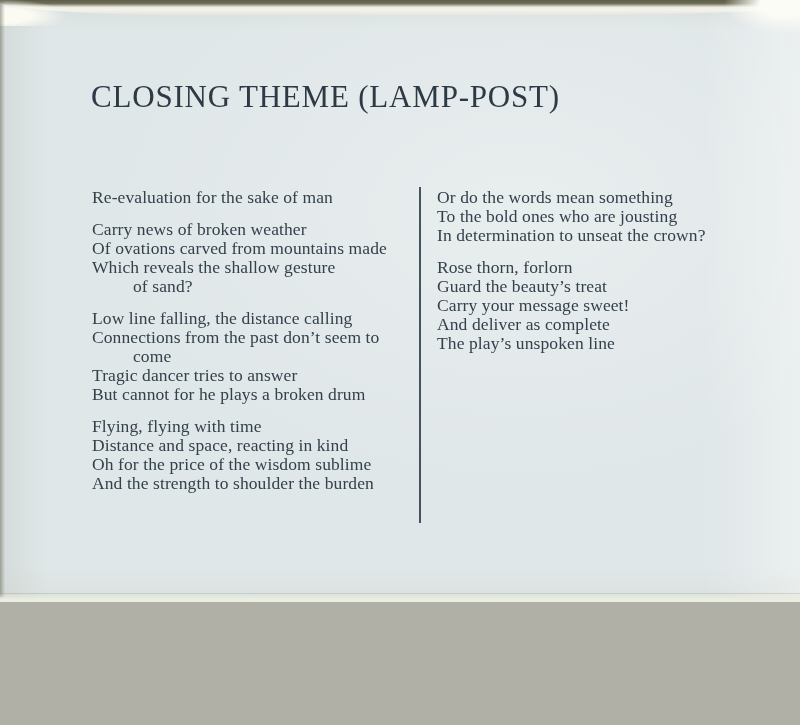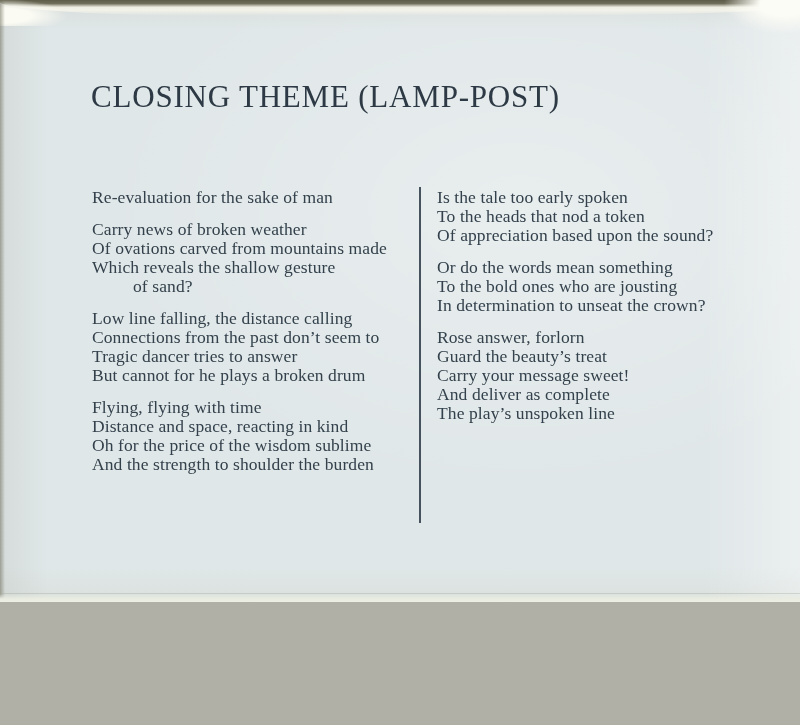--- a/index.html
+++ b/index.html
@@ -103,44 +103,40 @@
       </div>
       <div class="stanza">
         <div class="line">Carry news of broken weather</div>
         <div class="line">Of ovations carved from mountains made</div>
         <div class="line">Which reveals the shallow gesture</div>
         <div class="line indent">of sand?</div>
       </div>
       <div class="stanza">
         <div class="line">Low line falling, the distance calling</div>
         <div class="line">Connections from the past don’t seem to</div>
+        <div class="line indent">come</div>
         <div class="line">Tragic dancer tries to answer</div>
         <div class="line">But cannot for he plays a broken drum</div>
       </div>
       <div class="stanza">
         <div class="line">Flying, flying with time</div>
         <div class="line">Distance and space, reacting in kind</div>
         <div class="line">Oh for the price of the wisdom sublime</div>
         <div class="line">And the strength to shoulder the burden</div>
       </div>
     </div>
   <div class="divider"></div>
   <div class="poem-col col-right">
       <div class="stanza">
-        <div class="line">Is the tale too early spoken</div>
-        <div class="line">To the heads that nod a token</div>
-        <div class="line">Of appreciation based upon the sound?</div>
-      </div>
-      <div class="stanza">
         <div class="line">Or do the words mean something</div>
         <div class="line">To the bold ones who are jousting</div>
         <div class="line">In determination to unseat the crown?</div>
       </div>
       <div class="stanza">
-        <div class="line">Rose answer, forlorn</div>
+        <div class="line">Rose thorn, forlorn</div>
         <div class="line">Guard the beauty’s treat</div>
         <div class="line">Carry your message sweet!</div>
         <div class="line">And deliver as complete</div>
         <div class="line">The play’s unspoken line</div>
       </div>
     </div>
 
   <div class="page-number">41</div>
 
   <div class="scan-edge-bottom"></div>

